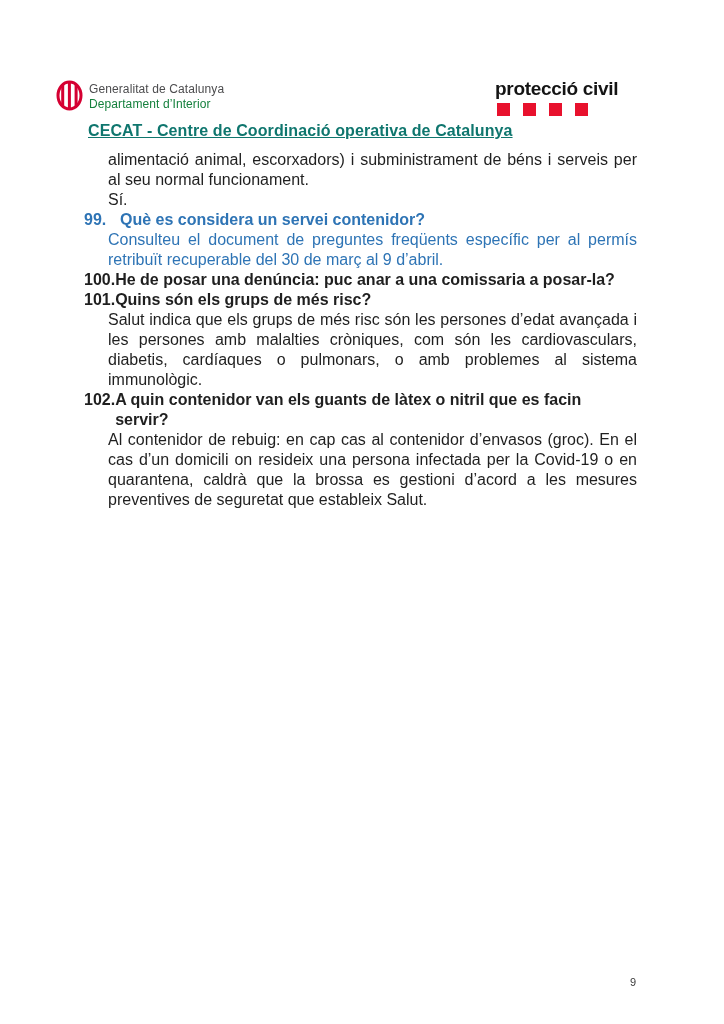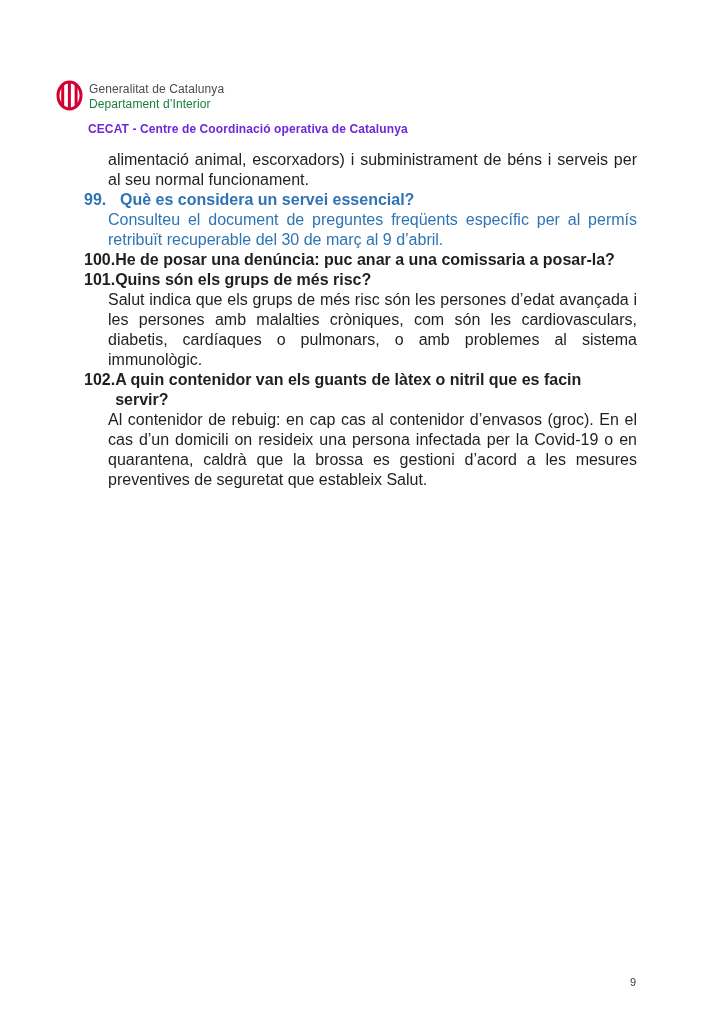--- a/index.html
+++ b/index.html
@@ -25,22 +25,23 @@
   }
   .gencat-logo { display: block; }
   .gencat-text {
     font-size: 12px; line-height: 14.5px;
     color: #4c4c4e; padding-top: 2px; letter-spacing: 0.1px;
   }
   .gencat-text .dept { font-weight: normal; color: #15803d; }
 
   .cecat {
     position: absolute; left: 88px; top: 94px;
-    font-size: 12px; font-weight: bold; color: #6d28d9;
+    font-size: 16px; font-weight: bold; color: #0f766e;
     letter-spacing: 0.1px;
+    text-decoration: underline;
   }
 
   .pcivil { position: absolute; left: 495px; top: 50px; }
   .pcivil-text {
     font-size: 19px; font-weight: bold; color: #141414;
     letter-spacing: -0.3px;
   }
   .pcivil-squares { display: flex; gap: 13px; margin-top: 3px; margin-left: 2px; }
   .sq { width: 13px; height: 13px; background: #E8112D; }
 
@@ -82,34 +83,44 @@
           <rect x="18.6" y="0" width="3" height="31" fill="#D50032"></rect>
         </g>
       </svg>
     </span>
     <div class="gencat-text">
       <div>Generalitat de Catalunya</div>
       <div class="dept">Departament d’Interior</div>
     </div>
   </div>
 
+  <div class="pcivil">
+    <div class="pcivil-text">protecció civil</div>
+    <div class="pcivil-squares">
+      <span class="sq"></span>
+      <span class="sq"></span>
+      <span class="sq"></span>
+      <span class="sq"></span>
+    </div>
+  </div>
 
   <div class="cecat">CECAT - Centre de Coordinació operativa de Catalunya</div>
 
   <div class="content">
 
     <p class="answer">alimentació animal, escorxadors) i subministrament de béns i serveis per al seu normal funcionament.</p>
 
     <div class="qa">
+      <p class="answer">Sí.</p>
     </div>
 
     <div class="qa highlight">
       <p class="question">
         <span class="num">99.</span>
-        <span class="qtext">Què es considera un servei essencial?</span>
+        <span class="qtext">Què es considera un servei contenidor?</span>
       </p>
       <p class="answer">Consulteu el document de preguntes freqüents específic per al permís retribuït recuperable del 30 de març al 9 d’abril.</p>
     </div>
 
     <div class="qa">
       <p class="question">
         <span class="num">100.</span>
         <span class="qtext">He de posar una denúncia: puc anar a una comissaria a posar-la?</span>
       </p>
     </div>

